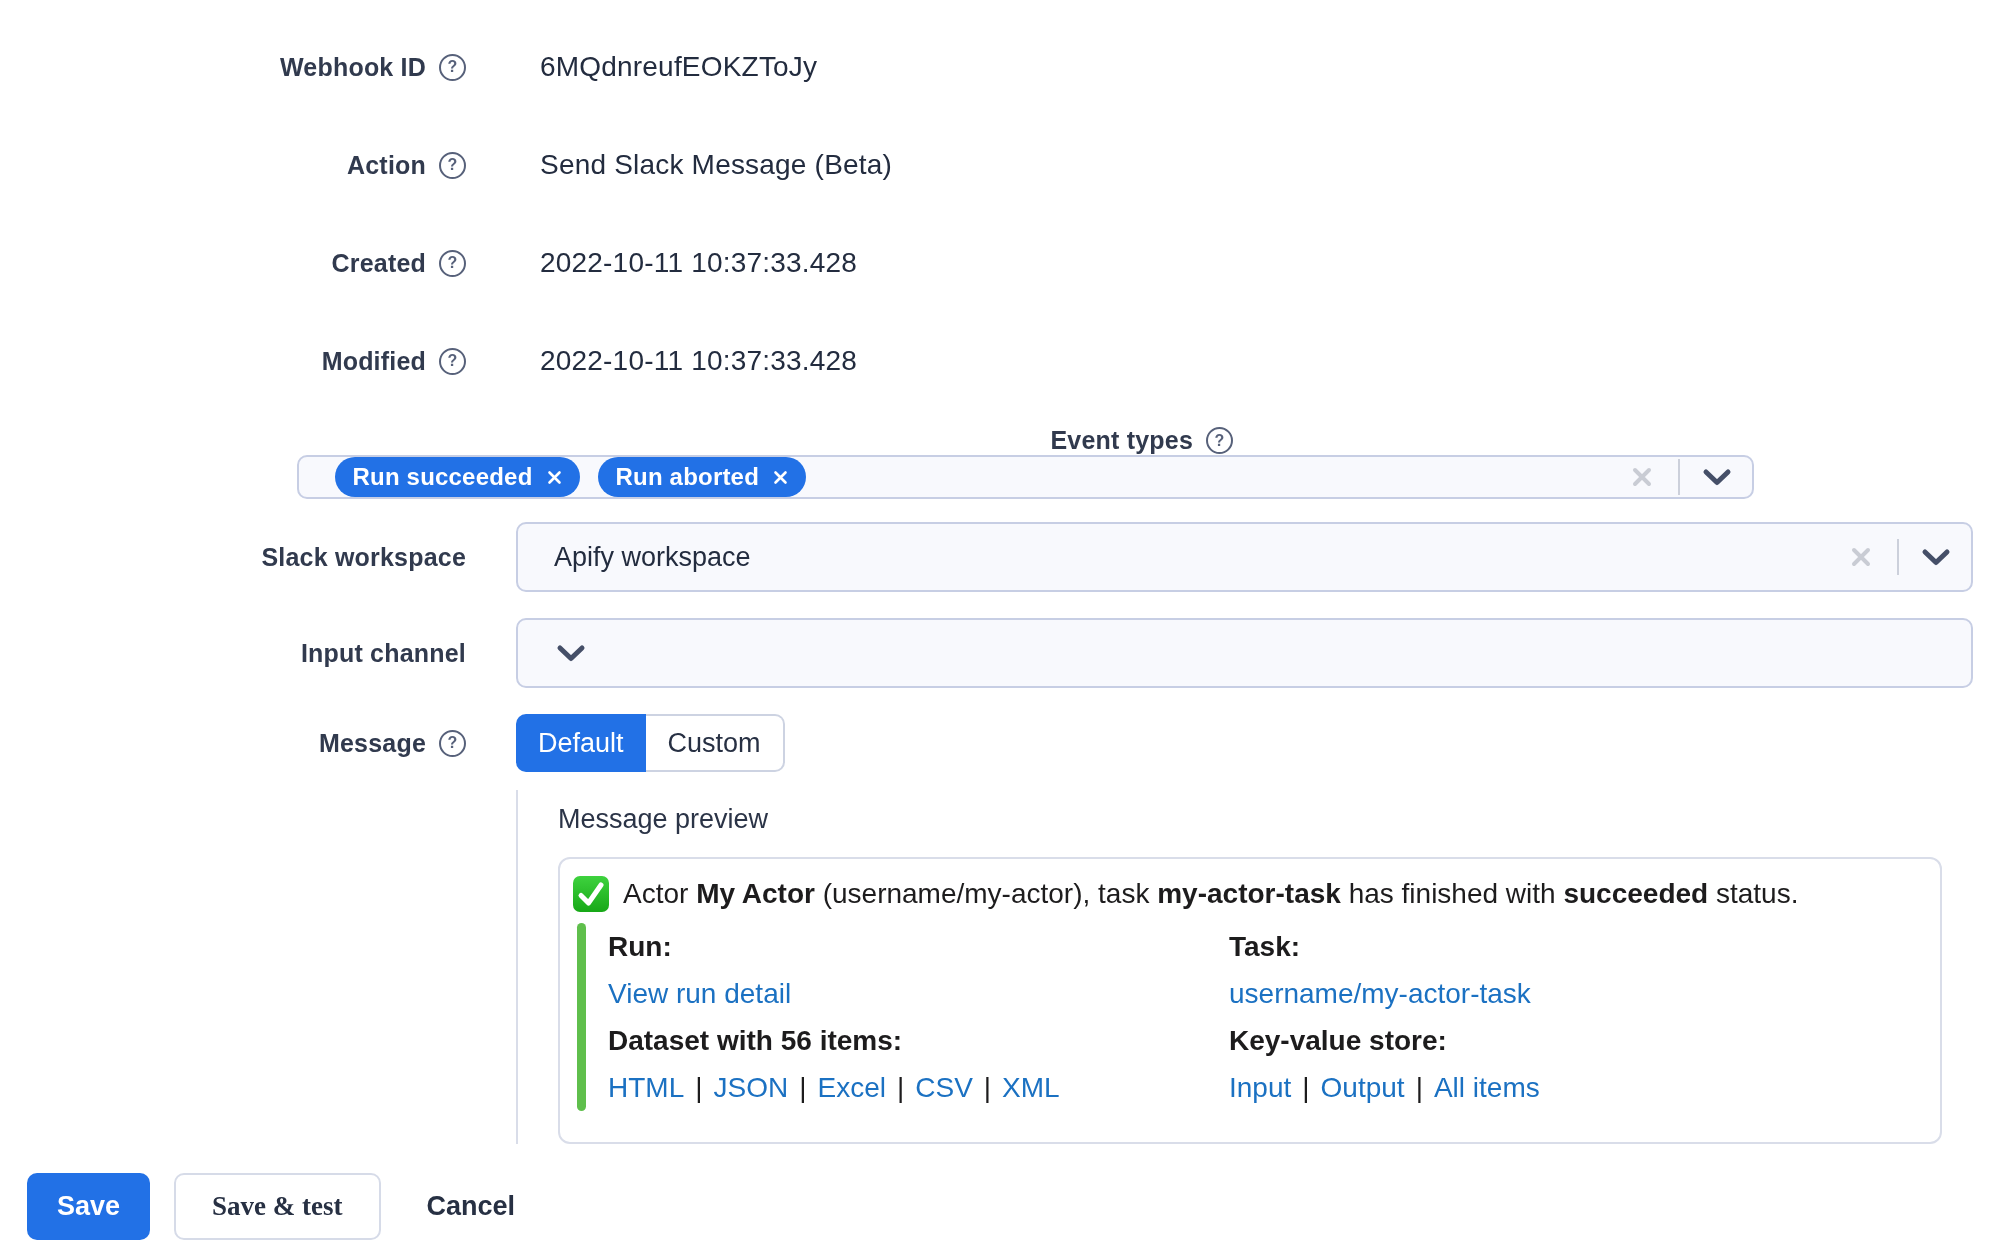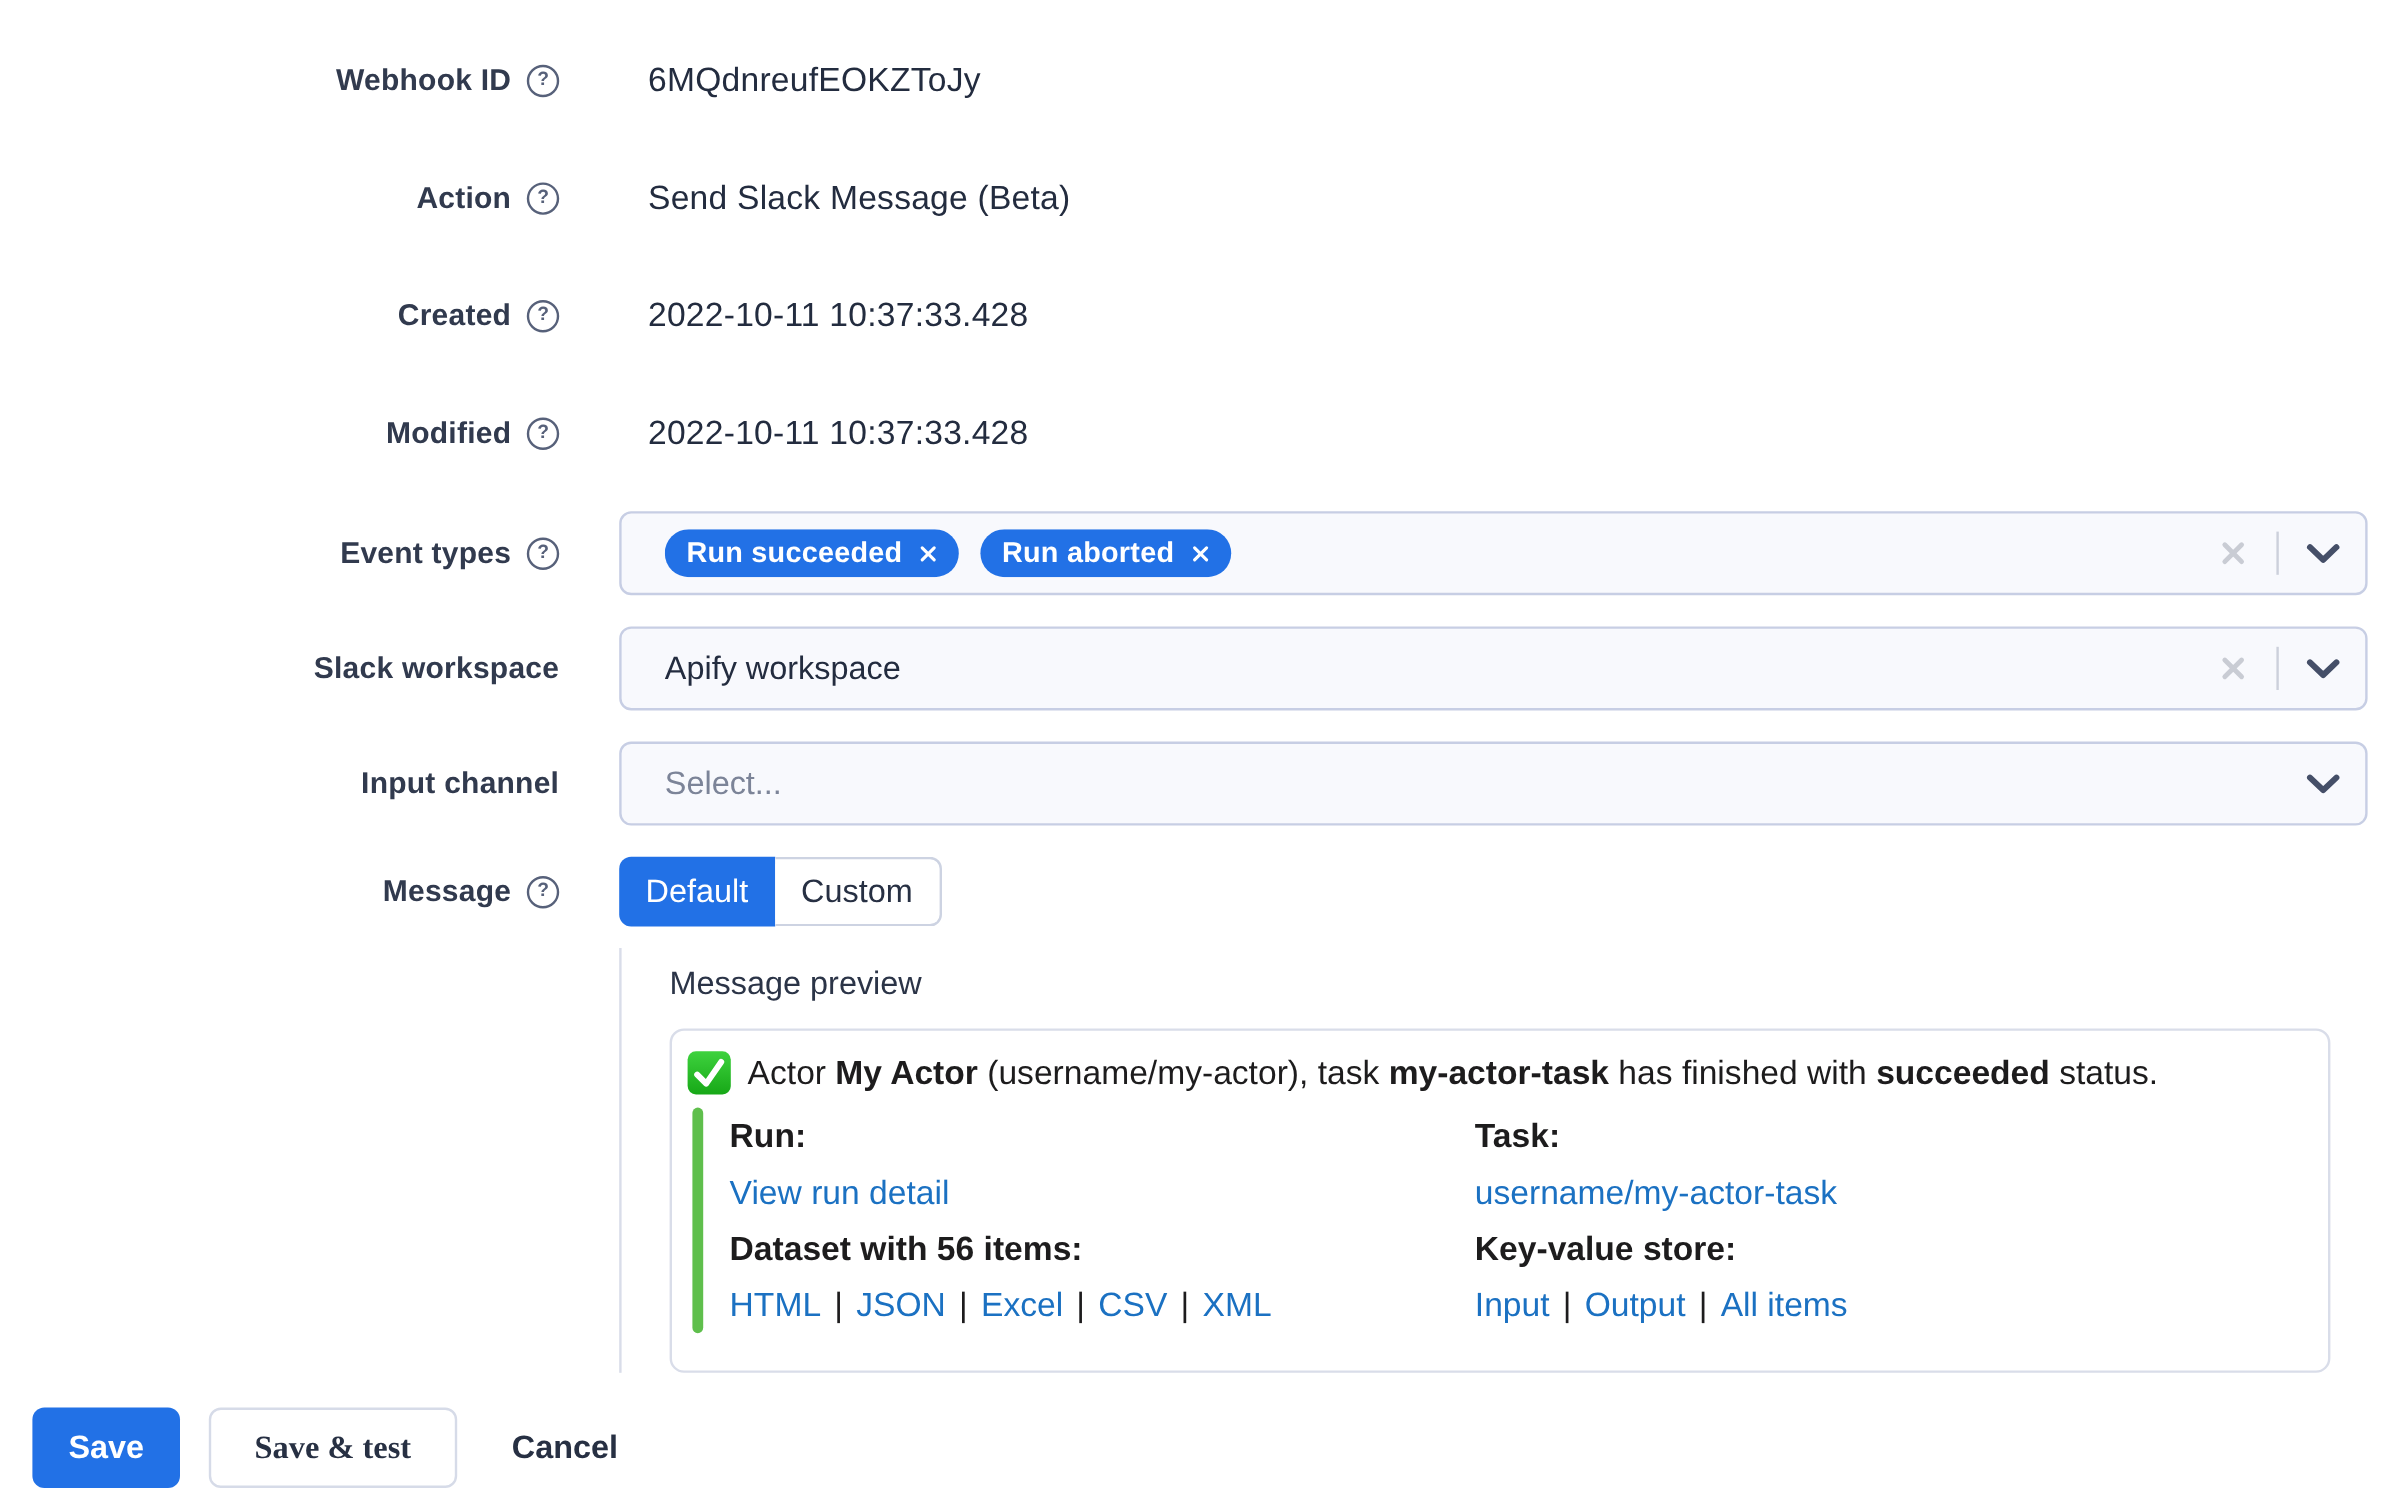--- a/index.html
+++ b/index.html
@@ -3,21 +3,21 @@
 <meta charset="utf-8">
 <style>
   * { box-sizing: border-box; margin: 0; padding: 0; }
   html, body { width: 2000px; height: 1260px; background: #ffffff; overflow: hidden; }
   body { font-family: "Liberation Sans", sans-serif; color: #222b3e; }
 
   .form { padding-top: 18px; }
   .row { display: flex; align-items: center; }
   .row-static { height: 98px; }
   .row-select { height: 70px; margin-top: 26px; }
-  .row-select.first { margin-top: 16px; }
+  .row-select.first { margin-top: 16px; flex-direction: column; }
   .row-toggle { height: 58px; margin-top: 26px; }
 
   .label-col { width: 466px; flex-shrink: 0; display: flex; justify-content: flex-end; align-items: center; gap: 13px; }
   .field-label { font-size: 25px; font-weight: 600; color: #313a4e; letter-spacing: 0.2px; }
   .qicon { width: 27px; height: 27px; border: 2px solid #57617a; border-radius: 50%; color: #57617a;
            font-size: 16px; font-weight: 700; display: inline-flex; align-items: center; justify-content: center;
            flex-shrink: 0; cursor: pointer; }
 
   .content-col { margin-left: 50px; }
   .static-value { font-size: 28px; color: #232c3f; padding-left: 24px; letter-spacing: 0.2px; }
@@ -182,23 +182,20 @@
       </div>
     </div>
   </div>
 
   <div class="row row-select">
     <div class="label-col">
       <span class="field-label">Input channel</span>
     </div>
     <div class="content-col select-wrap">
       <div class="select">
-        <div class="select-main">
-          <span class="select-placeholder">Select...</span>
-        </div>
         <div class="select-controls">
           <button class="chev-btn">
             <svg width="30" height="19" viewBox="0 0 30 19">
                 <path d="M4 4 L15 14.5 L26 4" stroke="#454f68" stroke-width="5" fill="none" stroke-linecap="round" stroke-linejoin="round"></path>
               </svg>
           </button>
         </div>
       </div>
     </div>
   </div>

